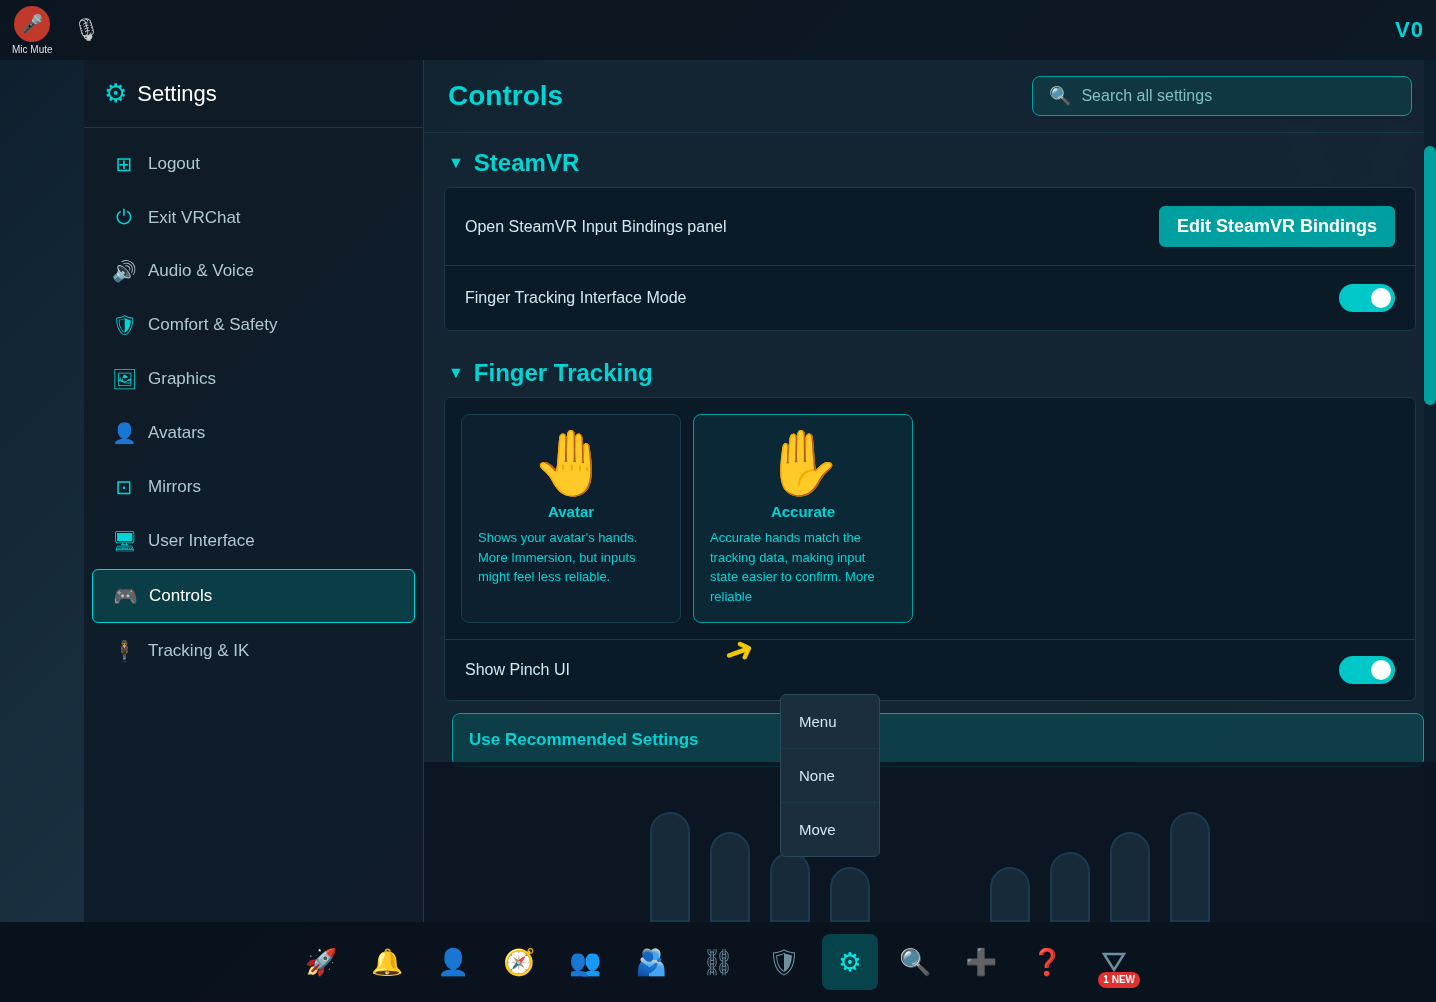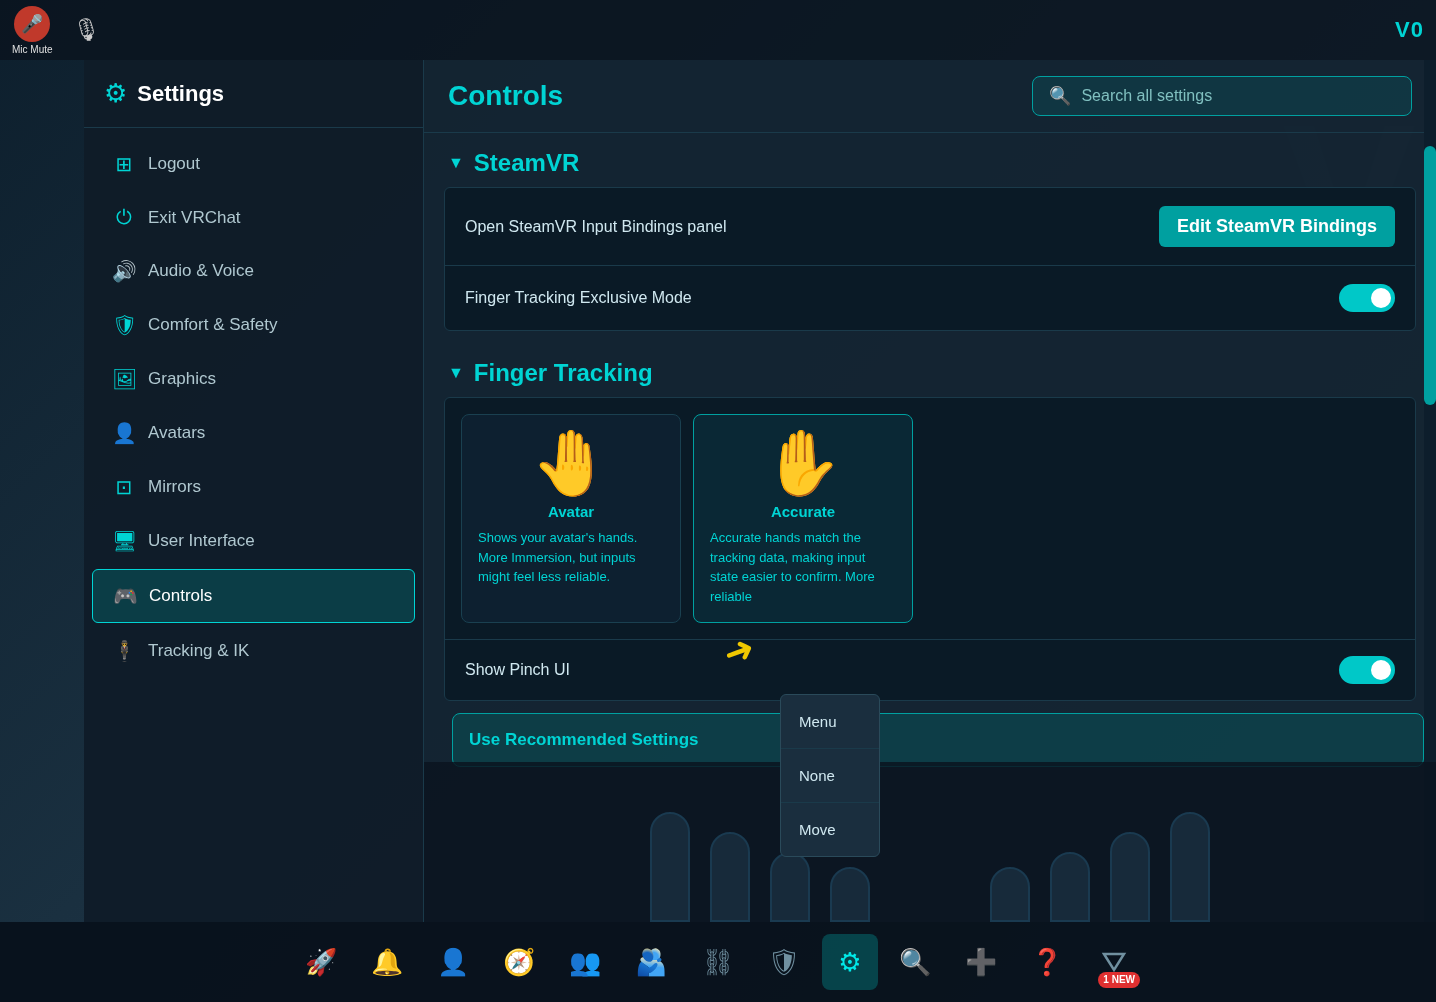--- a/index.html
+++ b/index.html
@@ -81,21 +81,21 @@
       padding: 18px 20px;
       border-bottom: 1px solid #1a3a4a;
     }
     .settings-gear-icon {
       color: #00d4d4;
       font-size: 26px;
     }
     .settings-title {
       color: #ffffff;
       font-size: 22px;
-      font-weight: bold;
+      font-weight: normal;
     }
 
     .sidebar-nav {
       flex: 1;
       overflow-y: auto;
       padding: 8px 0;
     }
     .sidebar-nav::-webkit-scrollbar { width: 4px; }
     .sidebar-nav::-webkit-scrollbar-track { background: transparent; }
     .sidebar-nav::-webkit-scrollbar-thumb { background: #1a4a5a; border-radius: 2px; }
@@ -507,21 +507,21 @@
     <span class="section-chevron">▼</span>
     <span class="section-title">SteamVR</span>
   </div>
 
   <div class="settings-card">
     <div class="setting-row">
       <span class="setting-label">Open SteamVR Input Bindings panel</span>
       <button class="teal-button">Edit SteamVR Bindings</button>
     </div>
     <div class="setting-row">
-      <span class="setting-label">Finger Tracking Exclusive Mode</span>
+      <span class="setting-label">Finger Tracking Interface Mode</span>
       <div class="toggle"></div>
     </div>
   </div>
 
   <div class="section-header">
     <span class="section-chevron">▼</span>
     <span class="section-title">Finger Tracking</span>
   </div>
 
   <div class="settings-card">

